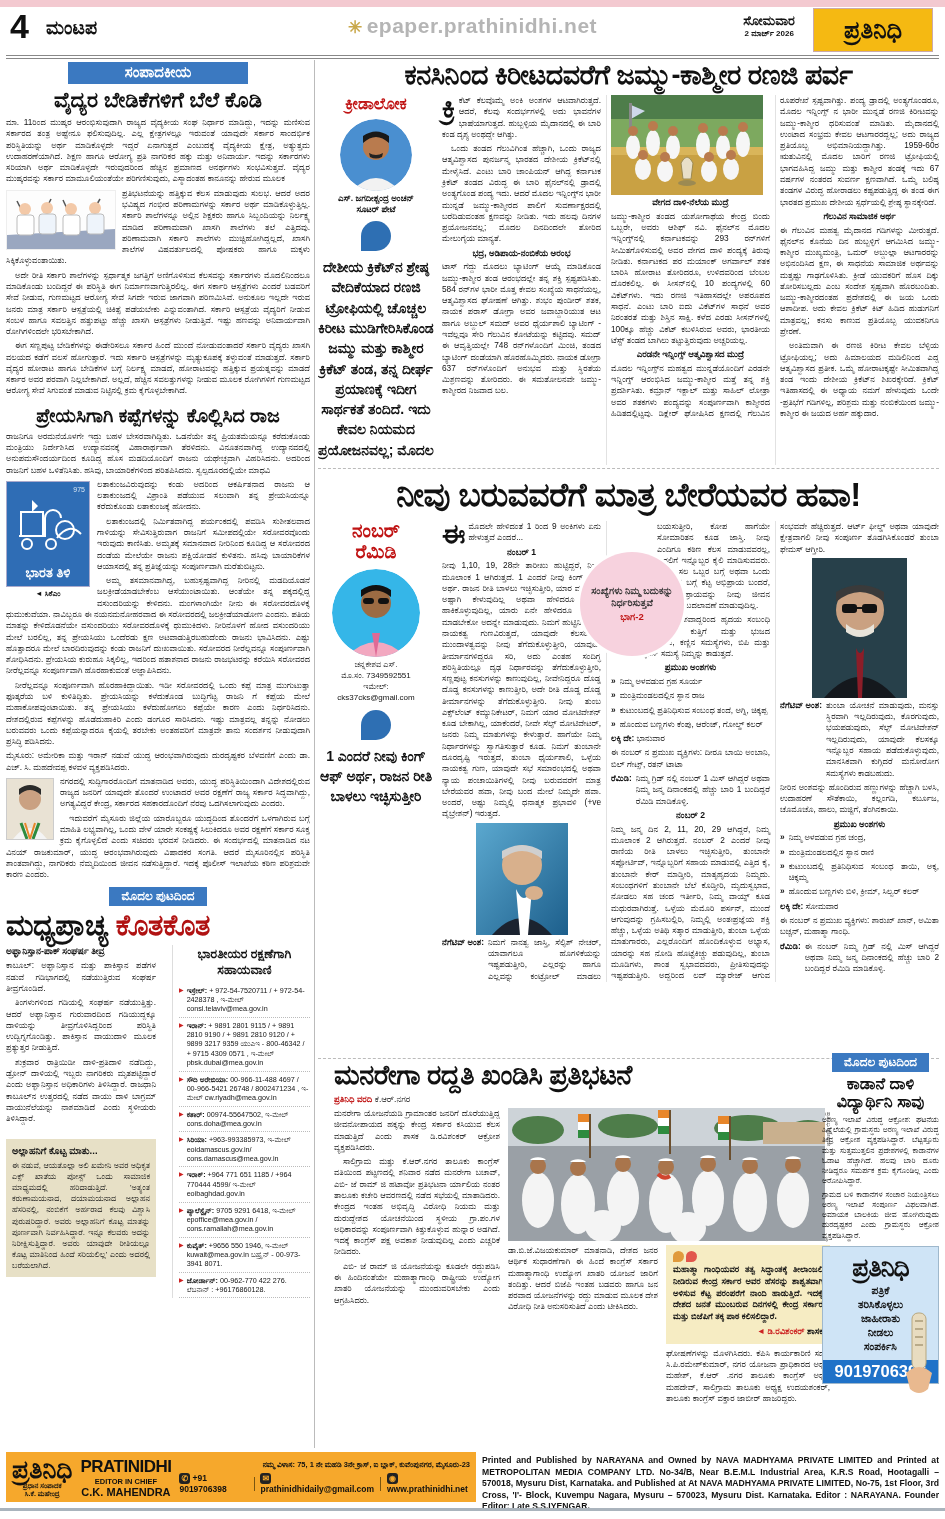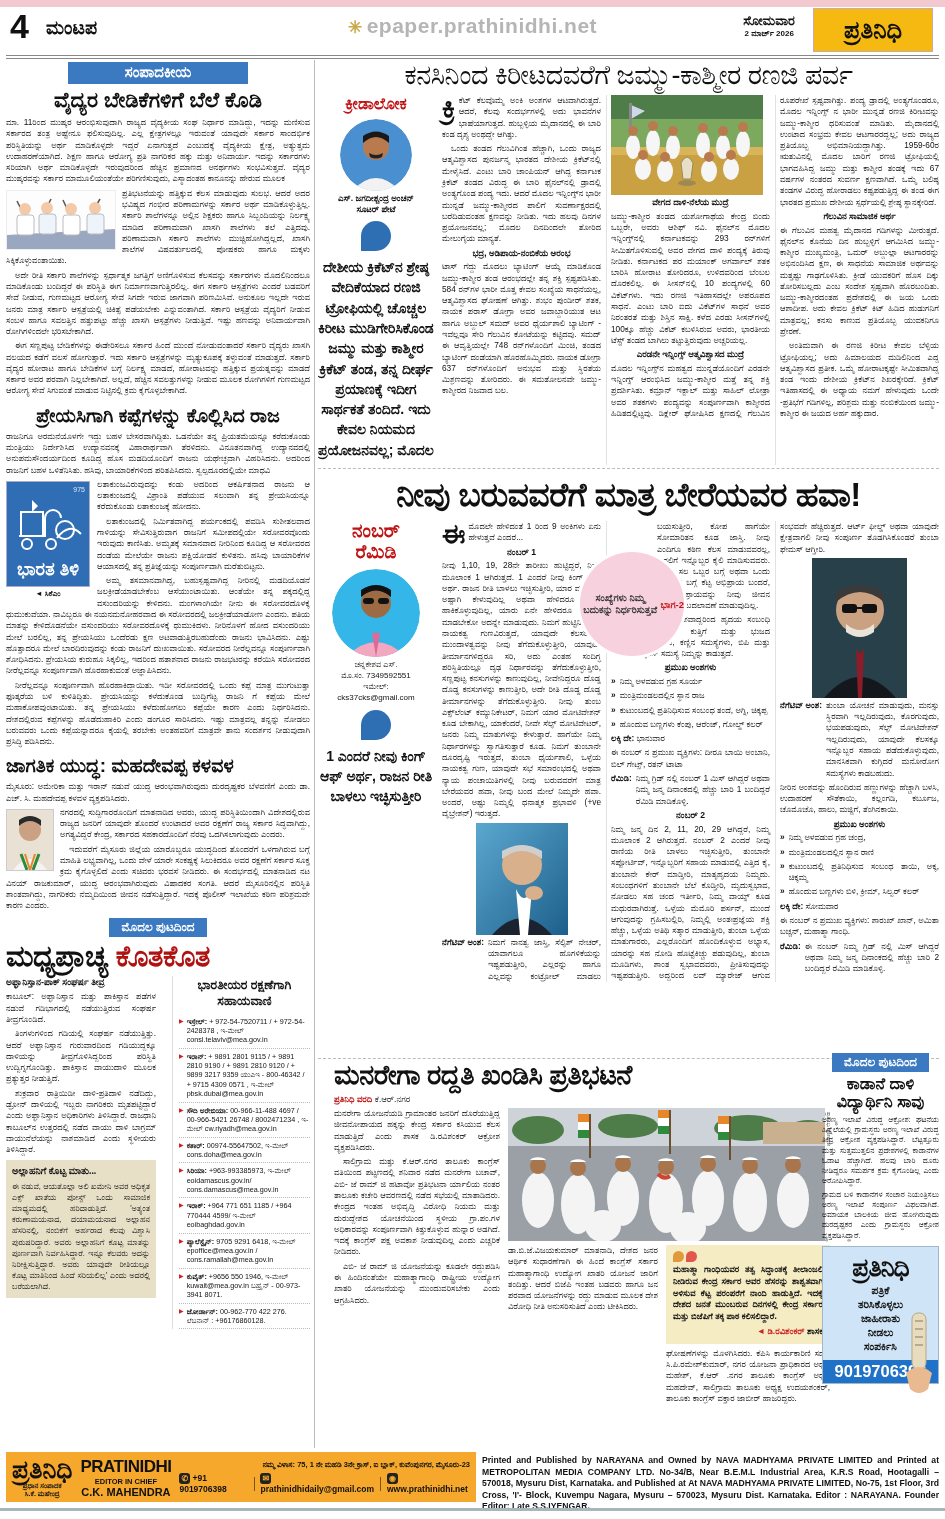--- a/index.html
+++ b/index.html
@@ -33,58 +33,58 @@
   
   .leftcol { position:absolute; left:6px; top:60px; width:304px; height:1388px; overflow:hidden; }
   .ed-label { text-align:center; margin:2px 0 4px; }
   .ed-label span { display:inline-block; width:180px; background:#3b79c1; color:#fff; font-size:15px; font-weight:bold; padding:1px 0 3px; }
   .ed-head { font-size:21px; font-weight:bold; text-align:center; margin:2px 0 5px; }
   .doc-ill { float:left; width:108px; height:58px; margin:2px 6px 2px 0; background:#fdfdfd; border:1px solid #eee; }
   .story-head { font-size:19px; font-weight:bold; text-align:center; margin:8px 0 4px; }
   .stamp-wrap { float:left; width:84px; margin:2px 7px 0 0; text-align:center; }
   .stamp { width:82px; height:104px; background:#2f6db5; border:1px solid #aac; position:relative; }
   .stamp .num { position:absolute; right:4px; top:3px; color:#dce8f5; font-size:7px; }
-  .stamp .title { position:absolute; left:0; right:0; bottom:4px; color:#fff; font-size:18px; font-weight:bold; }
+  .stamp .title { position:absolute; left:0; right:0; bottom:4px; color:#fff; font-size:13px; font-weight:bold; }
   .stamp-cap { font-size:7.5px; font-weight:bold; margin-top:2px; }
   .pol-photo { float:left; width:46px; height:60px; margin:2px 6px 2px 0; border:1px solid #ccc; }
   .me-head { font-size:29px; font-weight:bold; margin:3px 0 2px; letter-spacing:-0.5px; }
   .me-head .red { color:#b01212; }
   .me-sub { font-size:9px; font-weight:bold; margin:1px 0 3px; }
   .me-row { display:flex; gap:16px; }
   .me-left { width:158px; }
   .me-right { width:138px; border-left:1px solid #ddd; padding-left:6px; }
-  .allah-box { background:#e7e0c6; padding:5px 6px; margin-top:5px; font-size:8px; line-height:1.4; text-align:justify;font-family:Liberation Serif, serif; }
+  .allah-box { background:#e7e0c6; padding:5px 6px; margin-top:15px; font-size:8px; line-height:1.4; text-align:justify; }
   .allah-box .t { font-weight:bold; font-size:9.5px; margin-bottom:2px; }
   .help-title { text-align:center; font-size:12.5px; font-weight:bold; line-height:1.25; margin:2px 0 4px; }
   .help-item { display:flex; gap:3px; font-size:7.2px; line-height:1.3; border-bottom:1px dotted #bbb; padding:3px 0; text-align:left; }
   .help-item .arr { color:#c22; font-size:6px; line-height:1.6; }
   .help-item b { font-weight:bold; }
 
   
   .main { position:absolute; left:318px; top:60px; width:621px; height:1390px; }
   .cricket { position:absolute; left:0; top:0; width:621px; height:405px; overflow:hidden; }
-  .ck-head { font-size:27px; font-weight:normal; text-align:center; letter-spacing:-0.5px; margin:0 0 4px; }
+  .ck-head { font-size:27px; font-weight:bold; text-align:center; letter-spacing:-0.5px; margin:0 0 4px; }
   .ck-row { display:flex; gap:8px; }
   .rail { width:116px; flex:none; text-align:center; }
   .kicker { color:#c01414; font-size:16px; font-weight:bold; }
   .avatar { border-radius:50%; margin:6px auto 2px; overflow:hidden; }
   .a70 { width:72px; height:72px; }
   .a88 { width:88px; height:88px; }
   .byname { font-size:8.5px; font-weight:bold; line-height:1.3; }
   .railquote { font-size:14px; font-weight:bold; line-height:1.45; text-align:center; margin-top:4px; }
   .ck-body { flex:1; }
   .ck-photo { width:152px; height:100px; display:block; margin:2px 0; }
   .divider { position:absolute; left:0; width:621px; border-top:1px dashed #bbb; }
 
   .numer { position:absolute; left:0; top:412px; width:621px; height:586px; overflow:hidden; }
   .nm-head { font-size:33px; font-weight:bold; text-align:center; letter-spacing:-0.5px; margin:4px 0 6px; }
   .nm-kicker { color:#c01414; font-size:19px; font-weight:bold; line-height:1.1; }
   .contact { font-size:8px; font-weight:normal; line-height:1.4; }
   .badge { position:absolute; left:262px; top:80px; width:104px; height:104px; background:#f7d2de; border-radius:50%;
-           display:flex; flex-direction:row; align-items:center; justify-content:center; text-align:center; z-index:3;
+           display:flex; flex-direction:column; align-items:center; justify-content:center; text-align:center; z-index:3;
            font-size:9.5px; font-weight:bold; color:#333; line-height:1.25; box-shadow:0 0 0 3px #fff; }
   .badge .part { color:#c01414; margin-top:2px; }
   .tata { width:92px; height:112px; display:block; margin:2px auto; }
   .bacchan { width:95px; height:140px; display:block; margin:2px auto; }
   .lbl { font-weight:bold; }
   .listline { display:flex; gap:4px; text-indent:0; }
   .listline .gm { flex:none; font-weight:bold; }
 
   .mnrega { position:absolute; left:16px; top:1000px; width:496px; height:390px; overflow:hidden; }
   .mn-head { font-size:27px; font-weight:bold; letter-spacing:-0.5px; margin:0 0 3px; }
@@ -204,21 +204,20 @@
           <div class="stamp-cap">◄ ಸಿಕೆಎಂ</div>
         </div>
         <p class="noind">ಲತಾಕುಂಜವಿರುವುದನ್ನು ಕಂಡು ಅದರಿಂದ ಆಕರ್ಷಿತನಾದ ರಾಜನು ಆ ಲತಾಕುಂಜದಲ್ಲಿ ವಿಶ್ರಾಂತಿ ಪಡೆಯುವ ಸಲುವಾಗಿ ತನ್ನ ಪ್ರೇಯಸಿಯನ್ನೂ ಕರೆದುಕೊಂಡು ಲತಾಕುಂಜಕ್ಕೆ ಹೋದನು.</p>
         <p>ಲತಾಕುಂಜದಲ್ಲಿ ನಿರ್ಮಿತವಾಗಿದ್ದ ಪರ್ಯಂಕದಲ್ಲಿ ಪವಡಿಸಿ ಸುಶೀತಲವಾದ ಗಾಳಿಯನ್ನು ಸೇವಿಸುತ್ತಿರುವಾಗ ರಾಜನಿಗೆ ಸಮೀಪದಲ್ಲಿಯೇ ಸರೋವರವೊಂದು ಇರುವುದು ಕಾಣಿಸಿತು. ಅಮೃತಕ್ಕೆ ಸಮಾನವಾದ ನೀರಿನಿಂದ ಕೂಡಿದ್ದ ಆ ಸರೋವರದ ದಂಡೆಯ ಮೇಲೆಯೇ ರಾಜನು ಪಕ್ಷಿಯೋಡನೆ ಕುಳಿತನು. ಹಸಿವು ಬಾಯಾರಿಕೆಗಳ ಆಯಾಸದಲ್ಲಿ ತನ್ನ ಪ್ರತಿಜ್ಞೆಯನ್ನು ಸಂಪೂರ್ಣವಾಗಿ ಮರೆತುಬಿಟ್ಟನು.</p>
         <p>ಅಮ್ಮ ತಸಮಾನವಾಗಿದ್ದ, ಬಹುಸ್ಪಷ್ಟವಾಗಿದ್ದ ನೀರಿನಲ್ಲಿ ಮಡದಿಯೊಡನೆ ಜಲಕ್ರೀಡೆಯಾಡಬೇಕೆಂಬ ಆಸೆಯುಂಟಾಯಿತು. ಆಂತೆಯೇ ತನ್ನ ಪಕ್ಕದಲ್ಲಿದ್ದ ವಸುಂದರಿಯನ್ನು ಕೇಳಿದನು. ಮಂಗಳಾಂಗಿಯೇ ನೀನು ಈ ಸರೋವರದೊಳಕ್ಕೆ ಧುಮುಕುವೆಯಾ. ನಾವಿಬ್ಬರೂ ಈ ನಯನಮನೋಹರವಾದ ಈ ಸರೋವರದಲ್ಲಿ ಜಲಕ್ರೀಡೆಯಾಡೋಣ ಎಂದನು. ಪತಿಯ ಮಾತನ್ನು ಕೇಳಿದೊಡನೆಯೇ ವಸುಂದರಿಯು ಸರೋವರದೊಳಕ್ಕೆ ಧುಮುಕಿದಳು. ನೀರಿನೊಳಗೆ ಹೋದ ವಸುಂದರಿಯು ಮೇಲೆ ಬರಲಿಲ್ಲ, ತನ್ನ ಪ್ರೇಯಸಿಯು ಒಂದೆರಡು ಕ್ಷಣ ಅಟವಾಡುತ್ತಿರಬಹುದೆಂದು ರಾಜನು ಭಾವಿಸಿದನು. ಎಷ್ಟು ಹೊತ್ತಾದರೂ ಮೇಲೆ ಬಾರದಿರುವುದನ್ನು ಕಂಡು ರಾಜನಿಗೆ ದುಃಖವಾಯಿತು. ಸರೋವರದ ನೀರೆಲ್ಲವನ್ನೂ ಸಂಪೂರ್ಣವಾಗಿ ಶೋಧಿಸಿದನು. ಪ್ರೇಯಸಿಯ ಕುರುಹೂ ಸಿಕ್ಕಲಿಲ್ಲ, ಇದರಿಂದ ಹತಾಶನಾದ ರಾಜನು ರಾಜಭಟರನ್ನು ಕರೆಯಿಸಿ ಸರೋವರದ ನೀರೆಲ್ಲವನ್ನೂ ಸಂಪೂರ್ಣವಾಗಿ ಹೊರಹಾಕುವಂತೆ ಅಜ್ಞಾಪಿಸಿದನು.</p>
         <p>ನೀರೆಲ್ಲವನ್ನೂ ಸಂಪೂರ್ಣವಾಗಿ ಹೊರಹಾಕಿದ್ದಾಯಿತು. ಇಡೀ ಸರೋವರದಲ್ಲಿ ಒಂದು ಕಪ್ಪೆ ಮಾತ್ರ ಮುಗುಟುತ್ತಾ ಫೂತ್ಕರೆಯ ಬಳಿ ಕುಳಿತಿದ್ದಿತು. ಪ್ರೇಯಸಿಯನ್ನು ಕಳೆದುಕೊಂಡ ಬುದ್ಧಿಗೆಟ್ಟ ರಾಜನಿ ಗೆ ಕಪ್ಪೆಯ ಮೇಲೆ ಮಹಾಕೋಪವುಂಟಾಯಿತು. ತನ್ನ ಪ್ರೇಯಸಿಯು ಕಳೆದುಹೋಗಲು ಕಪ್ಪೆಯೇ ಕಾರಣ ಎಂದು ನಿರ್ಧರಿಸಿದನು. ದೇಶದಲ್ಲಿರುವ ಕಪ್ಪೆಗಳನ್ನು ಹೊಡೆದುಹಾಕಿರಿ ಎಂದು ಡಂಗೂರ ಸಾರಿಸಿದನು. ಇಷ್ಟು ಮಾತ್ರವಲ್ಲ ತನ್ನನ್ನು ನೋಡಲು ಬರುವವರು ಒಂದು ಕಪ್ಪೆಯನ್ನಾದರೂ ಕೈಯಲ್ಲಿ ತರಬೇಕು ಅಂತಹವರಿಗೆ ಮಾತ್ರವೇ ತಾನು ಸಂದರ್ಶನ ನೀಡುವುದಾಗಿ ಪ್ರಸಿದ್ಧಿ ಪಡಿಸಿದನು.</p>
       </div>
     </div>
 
     <div>
-      <div class="story-head" style="text-align:left;">ಜಾಗತಿಕ ಯುದ್ಧ: ಮಹದೇವಪ್ಪ ಕಳವಳ</div>
       <div class="bt">
         <p class="noind">ಮೈಸೂರು: ಅಮೇರಿಕಾ ಮತ್ತು ಇರಾನ್ ನಡುವೆ ಯುದ್ಧ ಆರಂಭವಾಗಿರುವುದು ದುರದೃಷ್ಟಕರ ಬೆಳವಣಿಗೆ ಎಂದು ಡಾ. ಎಚ್. ಸಿ. ಮಹದೇವಪ್ಪ ಕಳವಳ ವ್ಯಕ್ತಪಡಿಸಿದರು.</p>
         <div class="pol-photo">
           <svg width="46" height="60" viewBox="0 0 46 60">
             <rect width="46" height="60" fill="#e9e2d4"></rect>
             <circle cx="23" cy="20" r="11" fill="#caa182"></circle>
             <path d="M12 16 q11 -10 22 0 l0 -6 q-11 -8 -22 0 z" fill="#2a2a2a"></path>
             <path d="M6 60 q17 -22 34 0 z" fill="#f4f4f4"></path>
             <path d="M14 44 l6 16 M32 44 l-6 16" stroke="#2e8b3e" stroke-width="3"></path>
             <path d="M18 44 l5 16 M28 44 l-5 16" stroke="#e8862a" stroke-width="2"></path>

